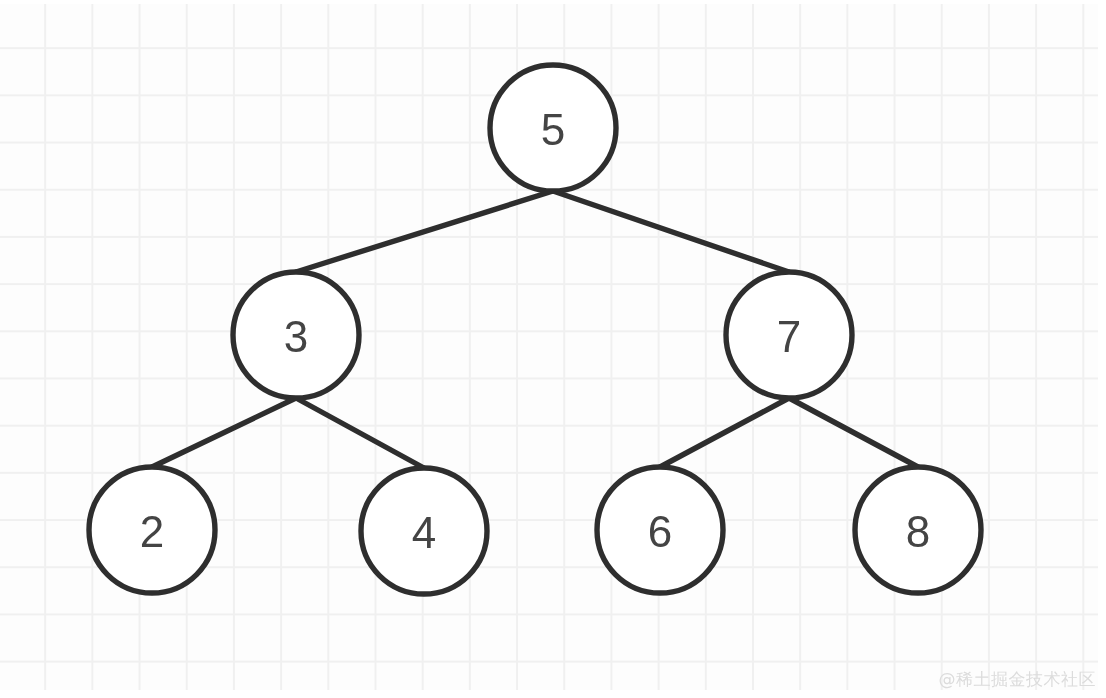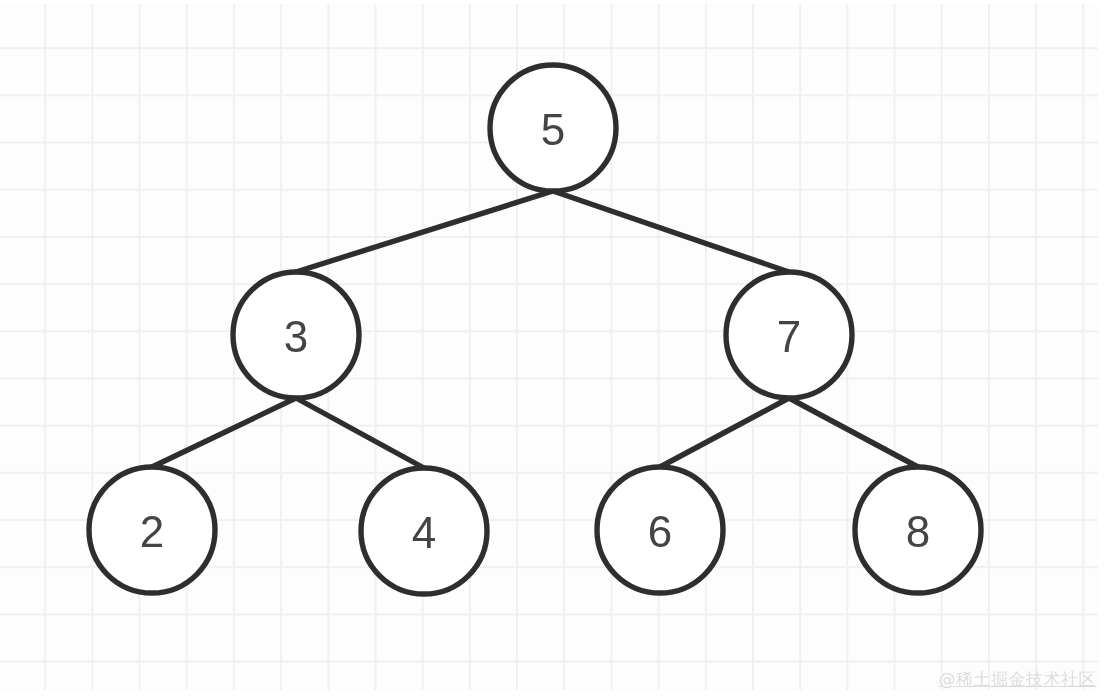--- a/index.html
+++ b/index.html
@@ -59,21 +59,20 @@
   #watermark {
     position: absolute;
     right: 10px;
     bottom: 7px;
     color: #dcdcdc;
     font-size: 17px;
     letter-spacing: 0.5px;
     font-family: "DejaVu Sans", "Liberation Sans", sans-serif;
     white-space: nowrap;
     user-select: none;
-    text-decoration: underline;
   }
 </style>
 </head>
 <body>
 
 <div id="canvas">
 
   <div id="grid"></div>
 
   <svg id="tree-svg" viewBox="0 0 1106 698">

